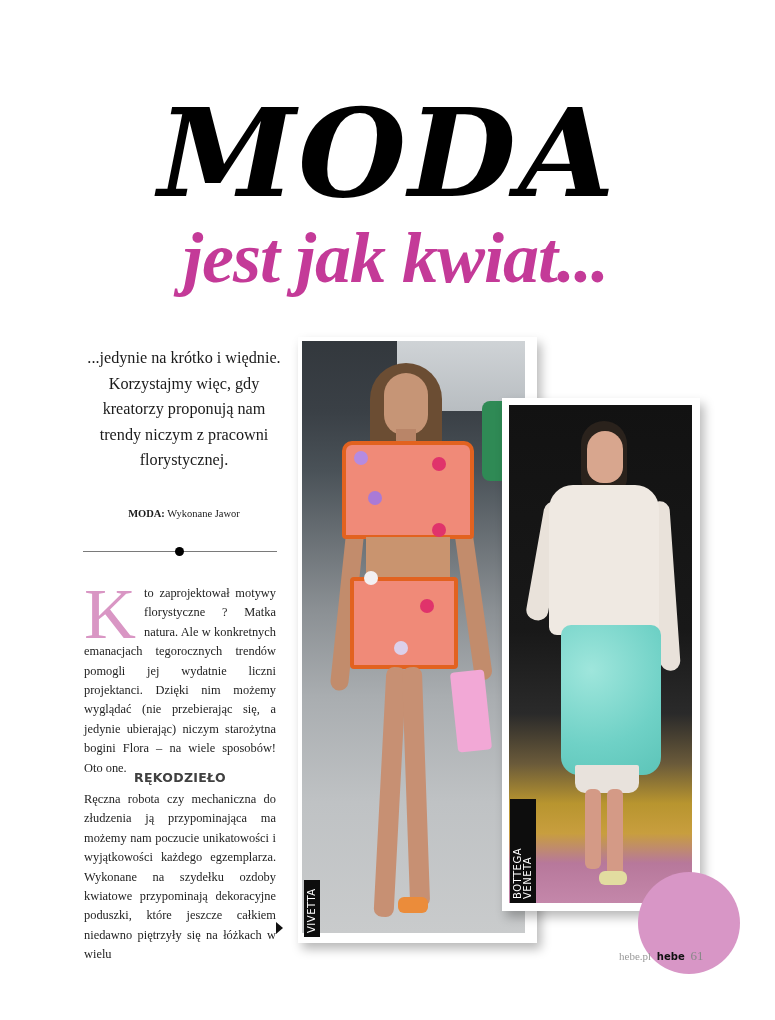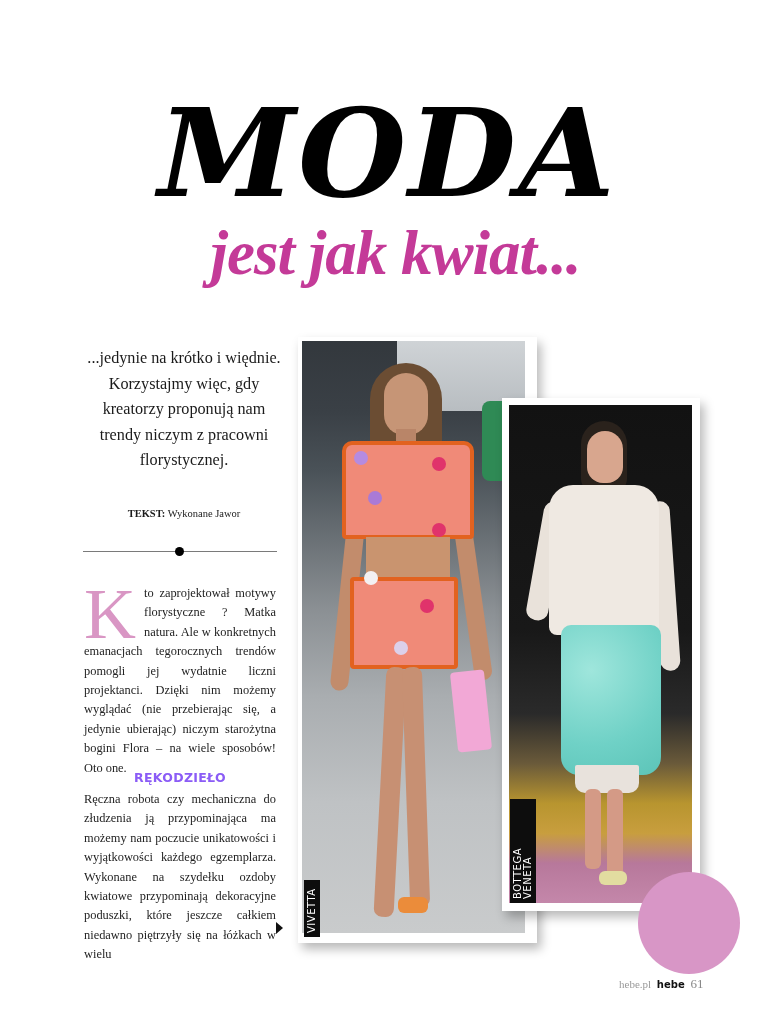--- a/index.html
+++ b/index.html
@@ -8,21 +8,21 @@
 
   .headline {
     position: absolute; left: 0; top: 92px; width: 775px; text-align: center;
     font-family: "DejaVu Serif", serif; font-style: italic; font-weight: bold;
     font-size: 122px; letter-spacing: 2px; color: #000; line-height: 1;
     transform: scaleX(1.02);
   }
   .subheadline {
     position: absolute; left: 0; top: 222px; width: 775px; text-align: center;
     font-family: "Liberation Serif", serif; font-style: italic;
-    font-size: 63px; color: #c43a98; line-height: 1; letter-spacing: -1px;
+    font-size: 72px; color: #c43a98; line-height: 1; letter-spacing: -1px;
     padding-left: 16px;
   }
 
   .lead {
     position: absolute; left: 84px; top: 346px; width: 200px; text-align: center;
     font-family: "Liberation Serif", serif; font-size: 16.2px; line-height: 25.5px; color: #1a1a1a;
   }
   .byline {
     position: absolute; left: 84px; top: 508px; width: 200px; text-align: center;
     font-family: "Liberation Serif", serif; font-size: 10.5px; color: #1a1a1a;
@@ -41,21 +41,21 @@
     font-family: "Liberation Serif", serif; font-size: 12.4px; line-height: 19.4px; color: #222;
     text-align: justify;
   }
   .body-1 { top: 584px; }
   .dropcap {
     float: left; font-family: "Liberation Serif", serif; font-size: 72px; line-height: 56px;
     color: #d996c4; margin: 2px 8px 0 0; height: 56px;
   }
   .section-head {
     position: absolute; left: 84px; top: 770px; width: 192px; text-align: center;
-    font-family: "DejaVu Sans", sans-serif; font-size: 12.5px; font-weight: bold; color: #8b5cf6; letter-spacing: 0.3px;
+    font-family: "DejaVu Sans", sans-serif; font-size: 12.5px; font-weight: bold; color: #404040; letter-spacing: 0.3px;
   }
   .body-2 { top: 790px; }
   .continue-arrow {
     position: absolute; left: 276px; top: 922px; width: 0; height: 0;
     border-top: 6px solid transparent; border-bottom: 6px solid transparent; border-left: 7px solid #111;
   }
 
   
   .photo-frame {
     position: absolute; background: #fff; padding: 0;
@@ -136,35 +136,35 @@
   }
   .tag-1 { left: 304px; top: 880px; height: 57px; }
   .tag-2 { left: 510px; top: 799px; height: 104px; }
 
   .pink-circle {
     position: absolute; left: 638px; top: 872px; width: 102px; height: 102px; border-radius: 50%;
     background: #d896c6;
   }
 
   .footer {
-    position: absolute; left: 619px; top: 976px; font-size: 11px; color: #9a9a9a;
+    position: absolute; left: 619px; top: 948px; font-size: 11px; color: #9a9a9a;
     font-family: "Liberation Serif", serif; white-space: nowrap;
   }
   .footer .brand { font-family: "DejaVu Sans", sans-serif; font-weight: bold; color: #111; font-size: 10px; margin: 0 3px; }
   .footer .page { font-size: 13px; color: #888; }
 </style>
 </head>
 <body>
 
 <h1 class="headline">MODA</h1>
 <h2 class="subheadline">jest jak kwiat...</h2>
 
 <p class="lead">...jedynie na krótko i więdnie. Korzystajmy więc, gdy kreatorzy proponują nam trendy niczym z pracowni florystycznej.</p>
 <p class="byline">
-  <span class="lbl">TEKST:</span>
+  <span class="lbl">MODA:</span>
   <span>Wykonane Jawor</span>
 </p>
 
 <div class="divider"></div>
 <div class="divider-dot"></div>
 
 <div class="body-text body-1">
   <span class="dropcap">K</span>
   <span>to zaprojektował motywy florystyczne ? Matka natura. Ale w konkretnych emanacjach tegorocznych trendów pomogli jej wydatnie liczni projektanci. Dzięki nim możemy wyglądać (nie przebierając się, a jedynie ubierając) niczym starożytna bogini Flora – na wiele sposobów! Oto one.</span>
 </div>

